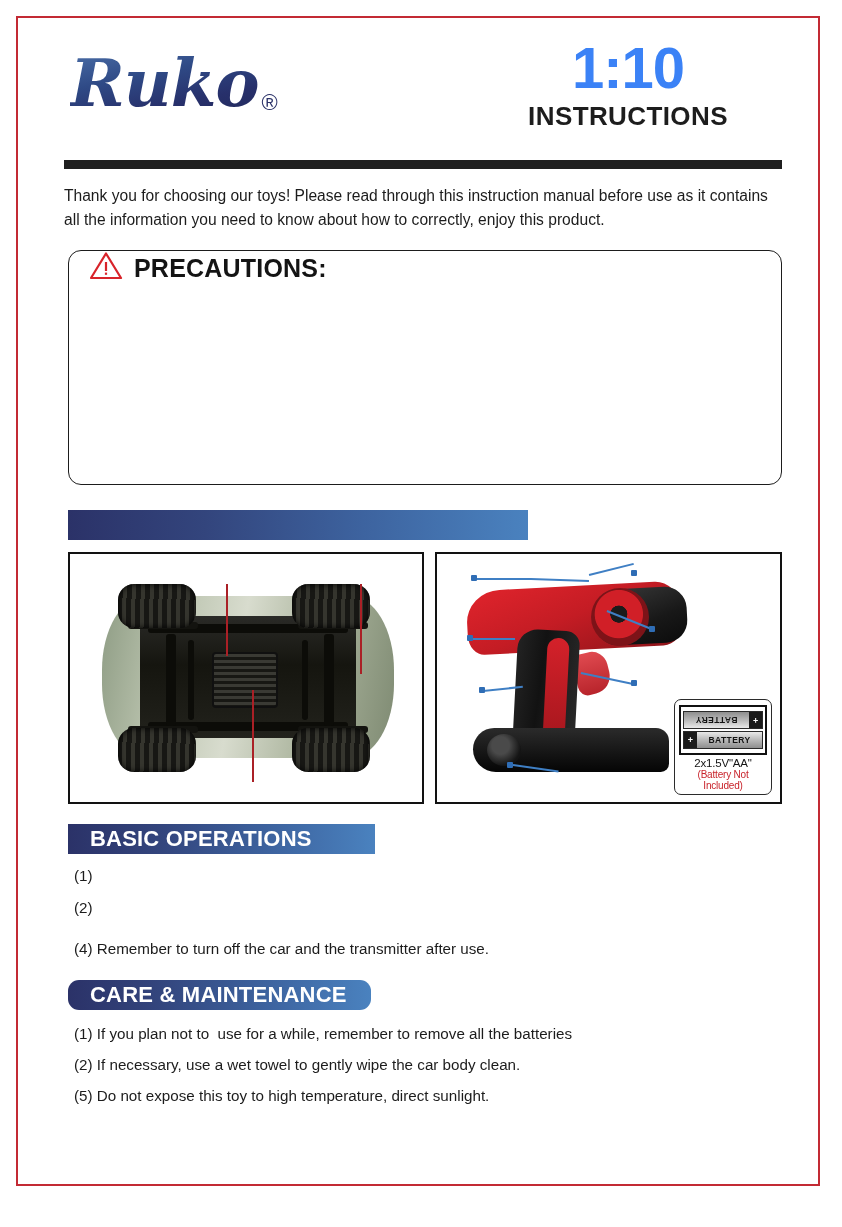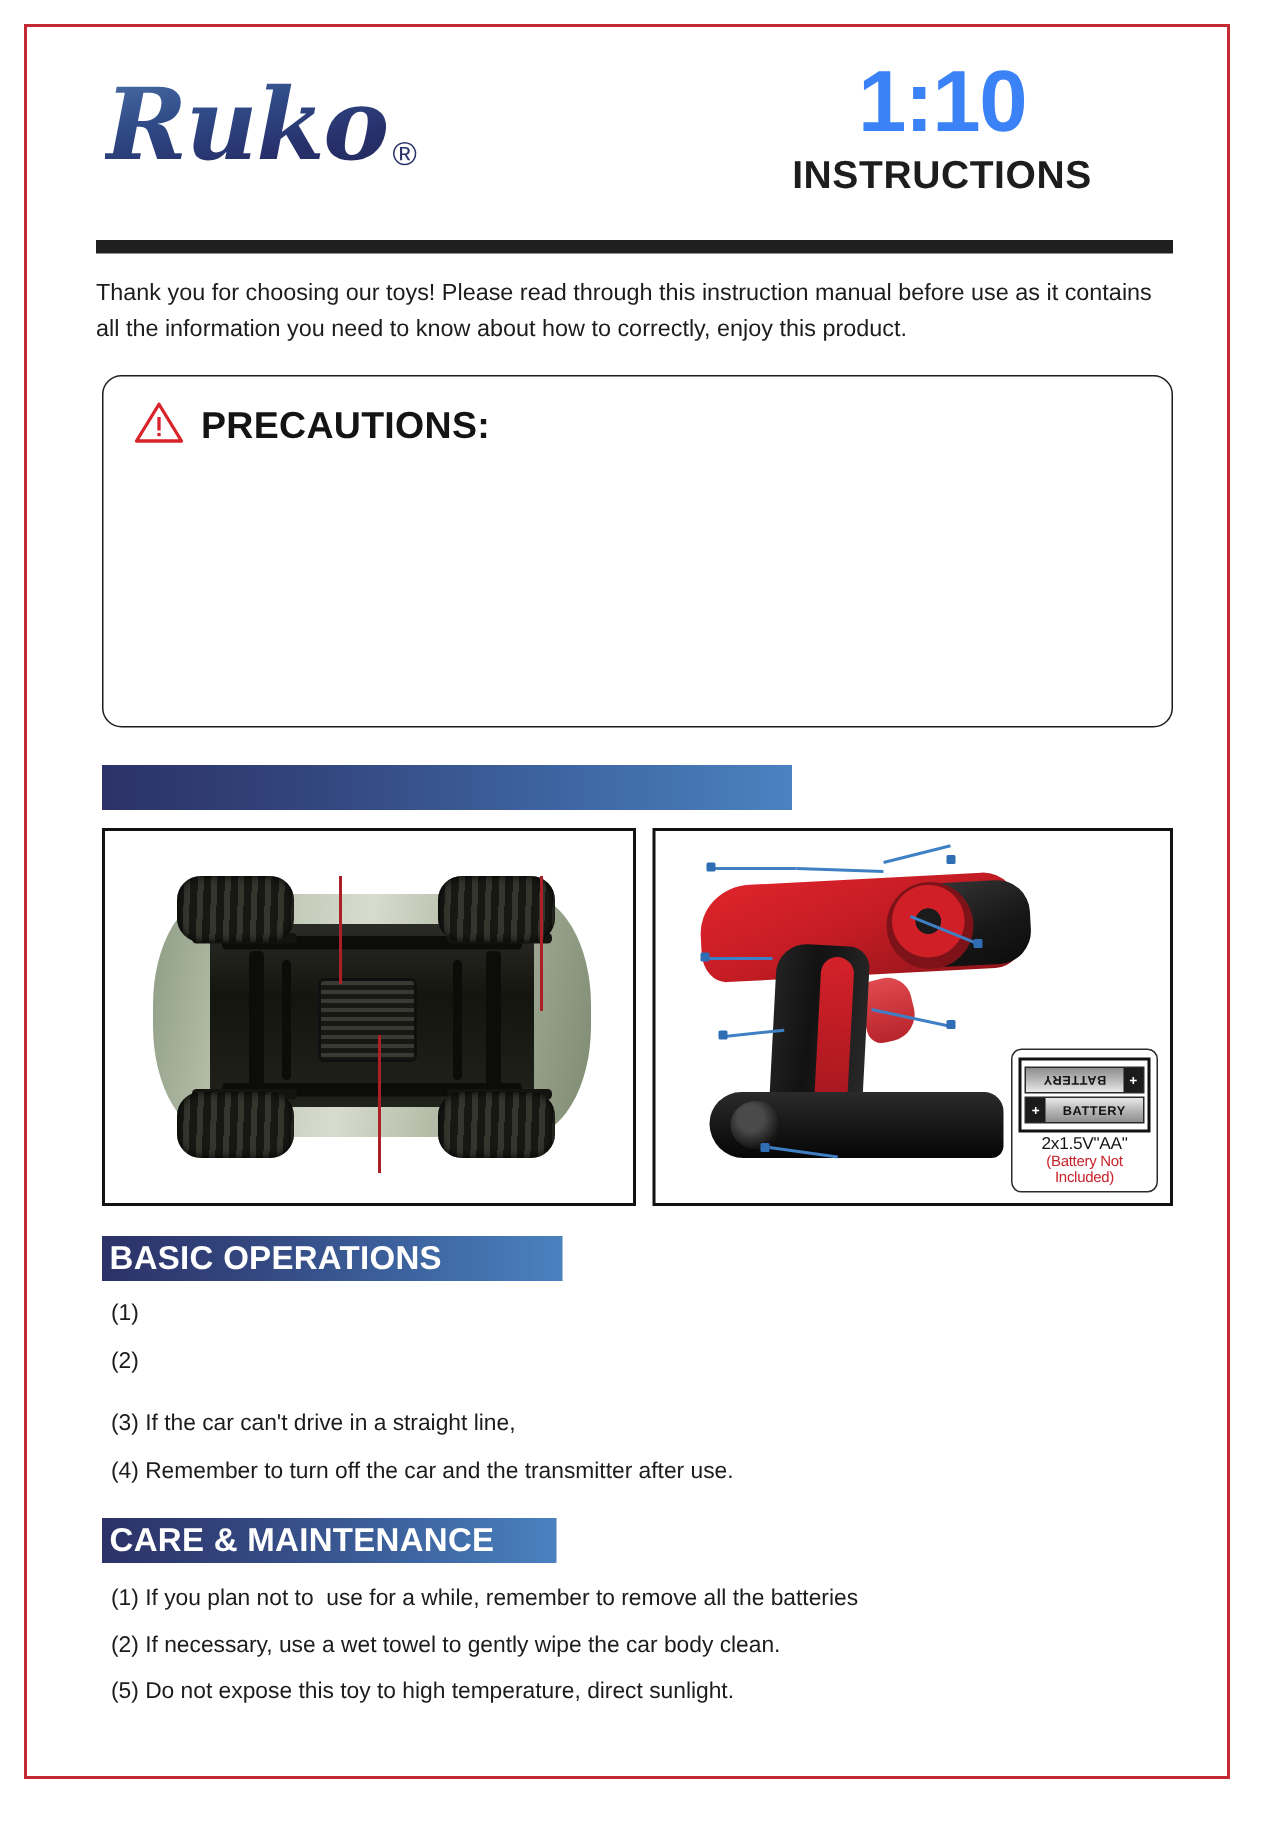--- a/index.html
+++ b/index.html
@@ -109,21 +109,21 @@
 
   
   .precautions-box {
     margin-top: 18px;
     margin-left: 4px;
     width: 714px;
     height: 235px;
     border: 1.6px solid #1d1d1d;
     border-radius: 13px;
     box-sizing: border-box;
-    padding: 16px 20px;
+    padding: 0 20px;
   }
   .precautions-head {
     display: flex;
     align-items: center;
     gap: 11px;
   }
   .warn-icon { display: block; }
   .precautions-title {
     font-size: 25px;
     font-weight: bold;
@@ -366,25 +366,25 @@
     margin-top: 20px;
     margin-left: 4px;
     height: 30px;
     background: linear-gradient(90deg,#2b3268 0%, #33457d 30%, #3d639f 66%, #4a82bf 100%);
     display: flex;
     align-items: center;
     color: #ffffff;
     font-weight: bold;
     font-size: 22px;
     letter-spacing: 0.2px;
-    padding-left: 5px;
+    padding-left: 22px;
     box-sizing: border-box;
   }
   .section-bar.w1 { width: 307px; }
-  .section-bar.w2 { width: 303px; }
+  .section-bar.w2 { width: 303px; border-radius: 11px; }
 
   
   .list {
     margin-top: 12px;
     margin-left: 10px;
   }
   .list-item {
     font-size: 15.2px;
     line-height: 1.38;
     color: #1c1c1c;
@@ -502,21 +502,20 @@
         <div class="batt-spec">2x1.5V"AA"</div>
         <div class="batt-note">(Battery Not Included)</div>
       </div>
     </div>
   </div>
 
   <div class="section-bar w1">BASIC OPERATIONS</div>
   <div class="list ops">
     <div class="list-item">(1)</div>
     <div class="list-item gap">(2)</div>
-    <div class="list-item">(3) If the car can't drive in a straight line,</div>
     <div class="list-item">(4) Remember to turn off the car and the transmitter after use.</div>
   </div>
 
   <div class="section-bar w2">CARE &amp; MAINTENANCE</div>
   <div class="list care">
     <div class="list-item">(1) If you plan not to  use for a while, remember to remove all the batteries</div>
     <div class="list-item">(2) If necessary, use a wet towel to gently wipe the car body clean.</div>
     <div class="list-item">(5) Do not expose this toy to high temperature, direct sunlight.</div>
   </div>
 

